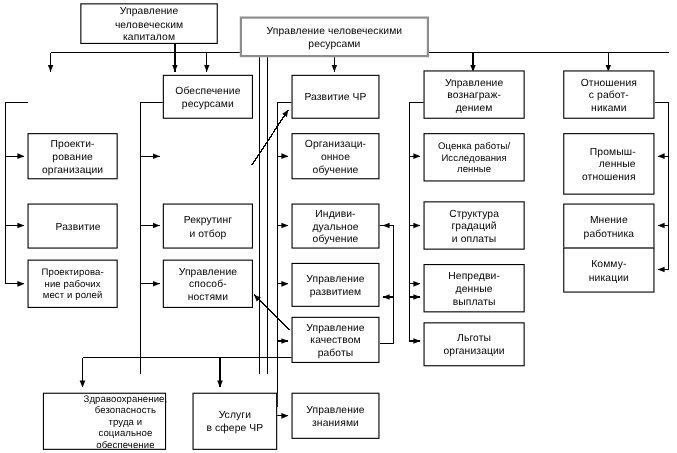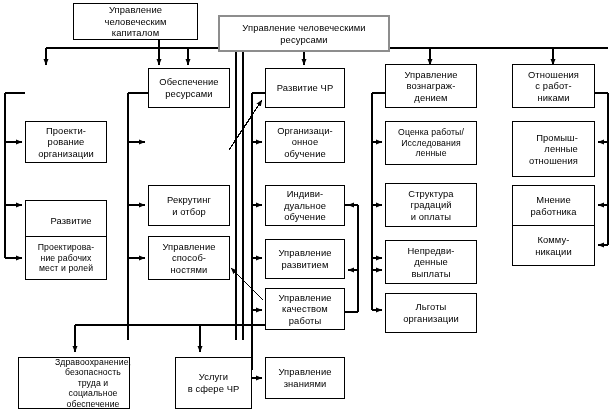--- a/index.html
+++ b/index.html
@@ -147,21 +147,21 @@
 
 
   <div class="node" style="left:25px; top:121px; width:82px; height:42px;">
     <div>
       <span>Проекти-</span>
       <span>рование</span>
       <span>организации</span>
     </div>
   </div>
 
-  <div class="node" style="left:25px; top:200px; width:82px; height:41px;padding-left:12px;">
+  <div class="node" style="left:25px; top:185px; width:82px; height:41px;padding-left:12px;">
     <div>
         <span>Развитие</span>
       </div>
   </div>
 
   <div class="node n-sm" style="left:25px; top:236px; width:82px; height:44px;">
     <div>
       <span>Проектирова-</span>
       <span>ние рабочих</span>
       <span>мест и ролей</span>
@@ -297,21 +297,21 @@
     </div>
   </div>
 
   <div class="node" style="left:512px; top:225px; width:83px; height:41px;">
     <div>
       <span>Комму-</span>
       <span>никации</span>
     </div>
   </div>
 
-  <div class="node n-sm" style="left:18px; top:357px; width:112px; height:52px;padding-left:40px;">
+  <div class="node n-sm" style="left:39px; top:357px; width:112px; height:52px;padding-left:40px;">
     <div>
       <span>Здравоохранение,</span>
       <span>безопасность</span>
       <span>труда и социальное</span>
       <span>обеспечение</span>
     </div>
   </div>
 
   <div class="node" style="left:175px; top:357px; width:77px; height:52px;">
     <div>

